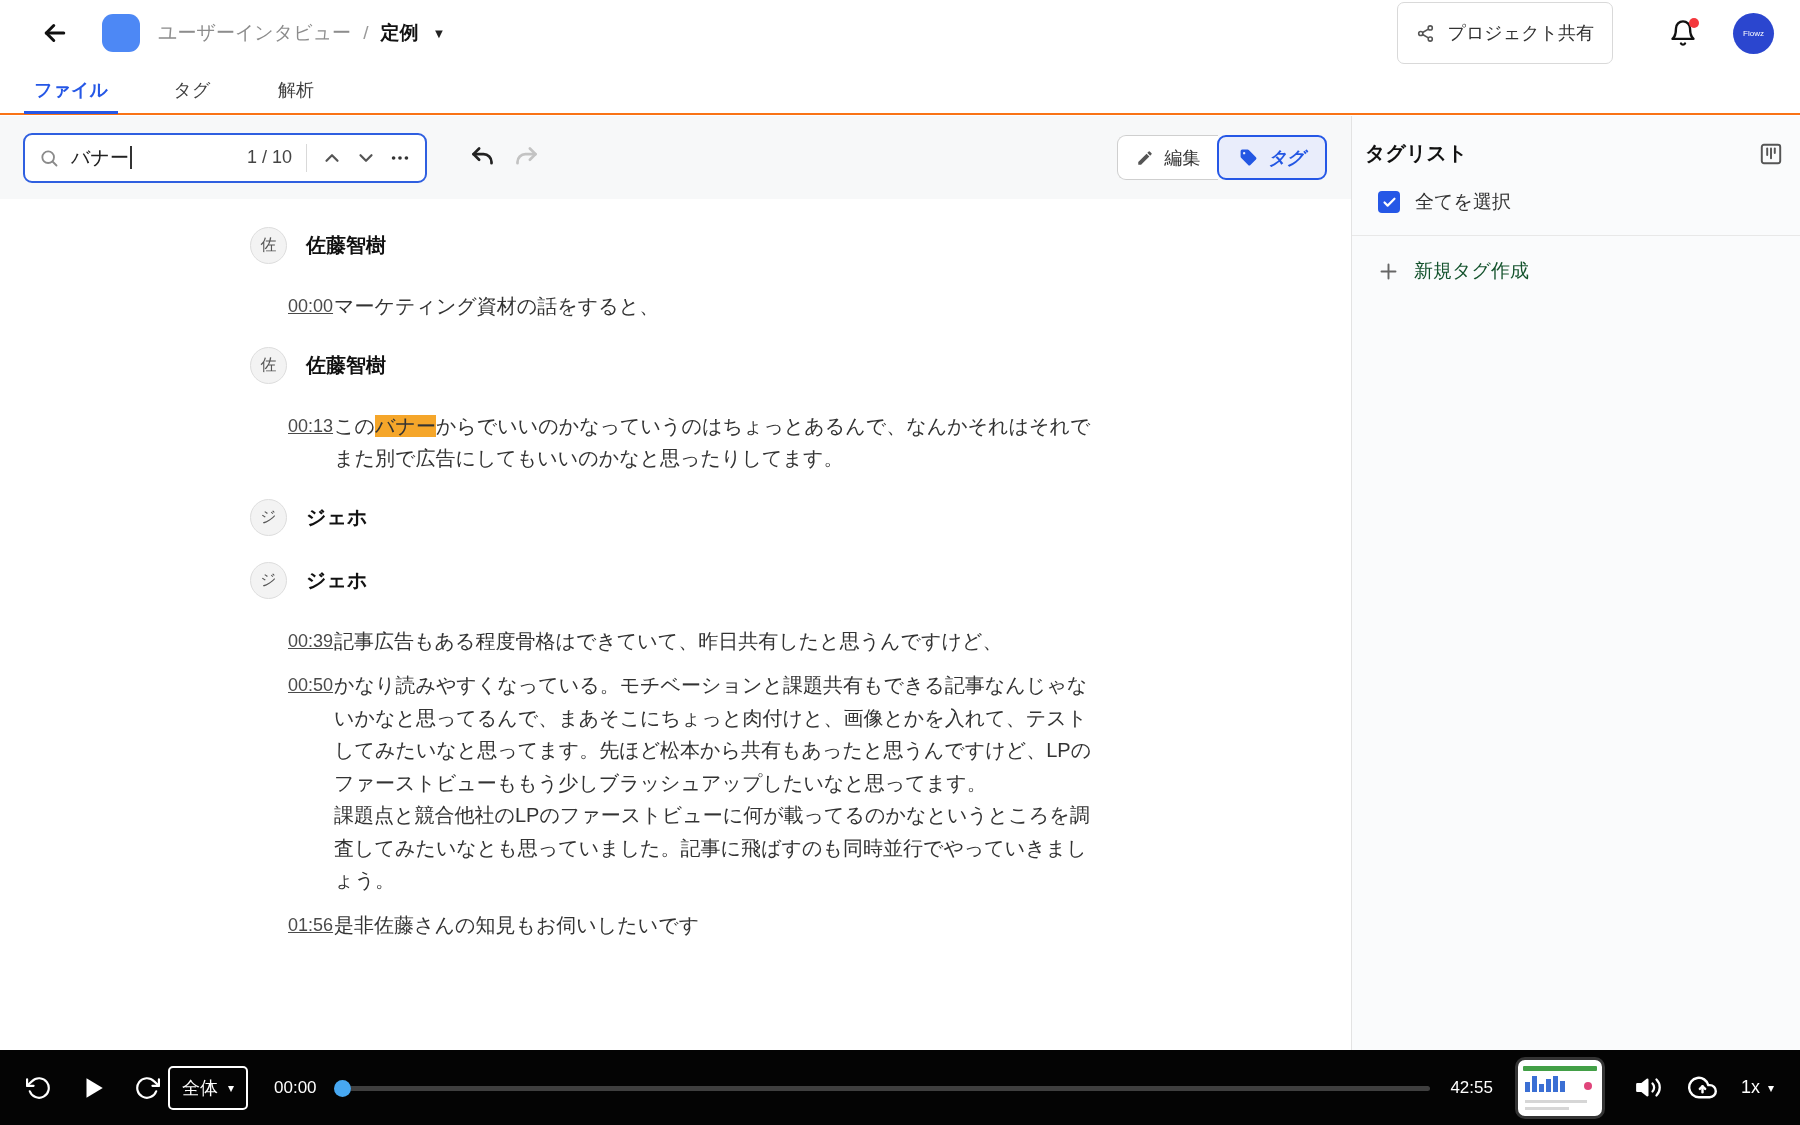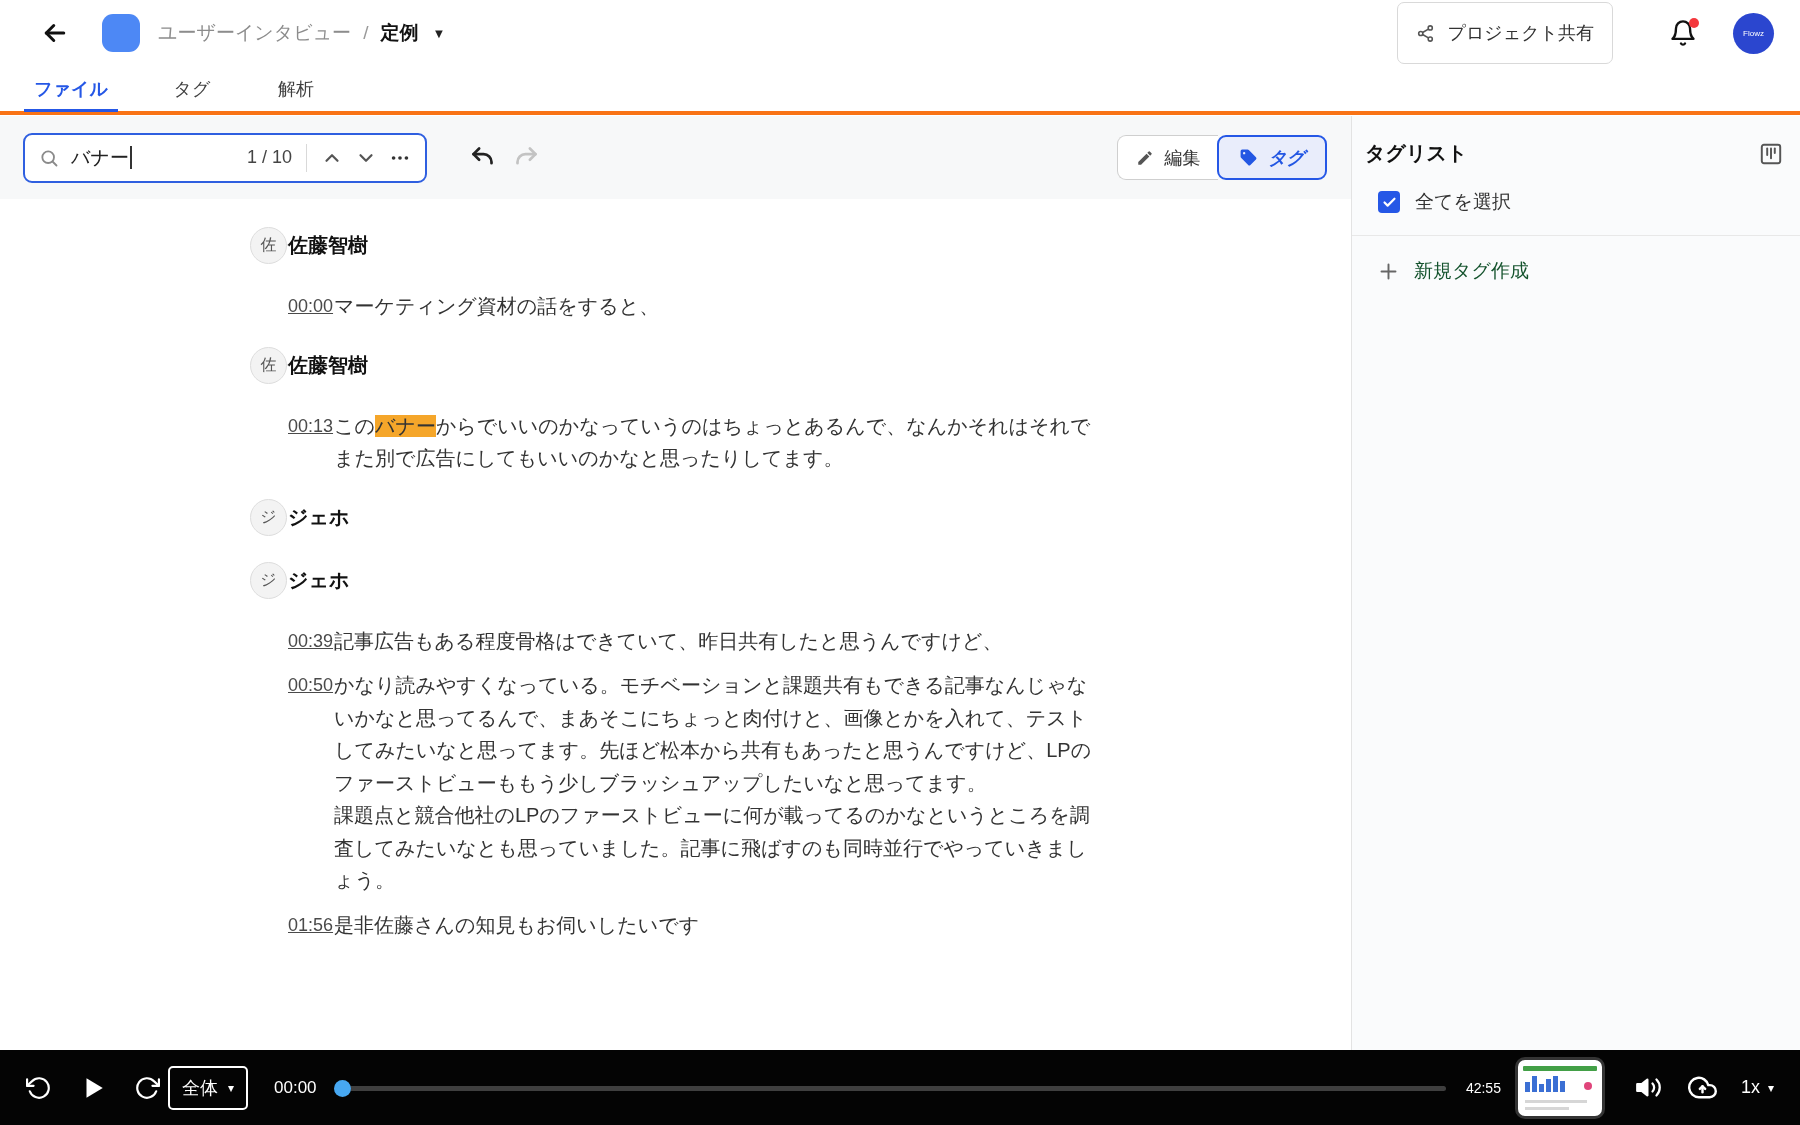--- a/index.html
+++ b/index.html
@@ -22,21 +22,21 @@
     background:#fff; padding:18px 18px; font-size:18px; color:#333; cursor:pointer; }
   .share-icon { width:19px; height:19px; color:#555; }
   .bell-wrap { position:relative; margin-left:56px; width:28px; height:28px; cursor:pointer; }
   .bell-icon { width:28px; height:28px; color:#111; }
   .bell-badge { position:absolute; top:-1px; right:-2px; width:10px; height:10px; border-radius:50%; background:#f4383d; }
   .avatar-top { width:41px; height:41px; border-radius:50%; background:#2b46cf; margin-left:36px;
     display:flex; align-items:center; justify-content:center; color:#fff; font-size:8px; cursor:pointer; }
 
   
   .tabs { position:absolute; top:66px; left:0; width:1800px; height:49px; background:#fff;
-    border-bottom:4px solid #f97316; display:flex; align-items:stretch; padding-left:24px; }
+    border-bottom:2px solid #f97316; display:flex; align-items:stretch; padding-left:24px; }
   .tab { display:flex; align-items:center; justify-content:center; font-size:18px; color:#3f3f3f;
     cursor:pointer; position:relative; }
   .tab-files { width:94px; margin-right:28px; color:#2557e6; font-weight:bold; }
   .tab-files::after { content:""; position:absolute; left:0; bottom:-1px; width:94px; height:3px; background:#2557e6; }
   .tab-tags { width:92px; margin-right:24px; }
   .tab-analysis { width:68px; }
 
   
   .toolbar { position:absolute; top:116px; left:0; width:1351px; height:83px; background:#f7f8f9;
     display:flex; align-items:center; padding-left:23px; }
@@ -62,21 +62,21 @@
     font-style:italic; cursor:pointer; margin-left:-1px; }
   .tag-icon { width:19px; height:19px; color:#2357e3; }
 
   
   .transcript { position:absolute; top:199px; left:0; width:1351px; height:851px; background:#fff;
     overflow:hidden; padding:28px 0 0 250px; }
   .entry { margin-bottom:24px; }
   .speaker-row { display:flex; align-items:center; margin-bottom:26px; }
   .avatar { width:37px; height:37px; border-radius:50%; background:#f3f3f3; border:1px solid #ddd;
     display:flex; align-items:center; justify-content:center; font-size:16px; color:#555; flex:0 0 auto; }
-  .speaker-name { margin-left:1px; font-size:20px; font-weight:bold; color:#111; }
+  .speaker-name { margin-left:19px; font-size:20px; font-weight:bold; color:#111; }
   .segment { display:flex; align-items:flex-start; padding-left:38px; margin-bottom:12px; }
   .timestamp { flex:0 0 auto; width:46px; font-size:18px; color:#4a4a4a; text-decoration:underline;
     line-height:32.5px; cursor:pointer; }
   .seg-text { margin-left:0; width:766px; font-size:20px; line-height:32.5px; color:#333;
     white-space:pre-wrap; word-break:break-all; cursor:text; }
   .hl-current { background:#f5a62a; }
   .hl-match { background:#f6ee33; }
 
   
   .sidebar { position:absolute; top:116px; left:1351px; width:449px; height:934px; background:#fafbfc;
@@ -99,21 +99,21 @@
     display:flex; align-items:center; padding:0 26px; color:#fff; }
   .p-icon { width:26px; height:26px; color:#fff; cursor:pointer; flex:0 0 auto; }
   .p-gap { margin-right:28px; }
   .scope-select { display:flex; align-items:center; gap:10px; border:2px solid #fff; border-radius:5px;
     padding:8px 12px; font-size:18px; color:#fff; cursor:pointer; margin-left:8px; flex:0 0 auto; }
   .scope-caret, .speed-caret { font-size:12px; color:#fff; }
   .time-current { margin-left:26px; font-size:17px; flex:0 0 auto; }
   .seekbar { flex:1; position:relative; height:20px; margin:0 20px; cursor:pointer; }
   .seek-track { position:absolute; top:8px; left:0; right:0; height:5px; border-radius:3px; background:#3f3f3f; }
   .seek-dot { position:absolute; top:2px; left:-3px; width:17px; height:17px; border-radius:50%; background:#47a8f2; }
-  .time-total { font-size:14px; flex:0 0 auto; margin-right:14px; }
+  .time-total { font-size:17px; flex:0 0 auto; margin-right:22px; }
   .thumb { width:90px; height:62px; border:3px solid #343434; border-radius:10px; background:#fff;
     overflow:hidden; position:relative; cursor:pointer; flex:0 0 auto; margin-right:30px; }
   .t-green { position:absolute; top:6px; left:5px; right:5px; height:5px; background:#43a047; border-radius:1px; }
   .t-bars { position:absolute; top:16px; left:7px; display:flex; align-items:flex-end; gap:2px; height:16px; }
   .t-bars i { display:block; width:5px; background:#3b6fd4; }
   .t-bars i:nth-child(1){height:10px} .t-bars i:nth-child(2){height:16px} .t-bars i:nth-child(3){height:8px}
   .t-bars i:nth-child(4){height:13px} .t-bars i:nth-child(5){height:16px} .t-bars i:nth-child(6){height:11px}
   .t-red { position:absolute; top:22px; right:10px; width:8px; height:8px; border-radius:50%; background:#e0457b; }
   .t-line { position:absolute; left:7px; height:3px; background:#d6d6d6; }
   .t-line.l1 { top:40px; width:62px; } .t-line.l2 { top:47px; width:44px; }

